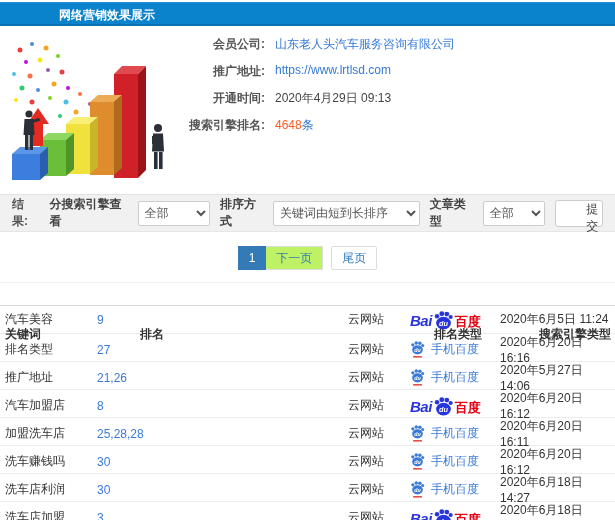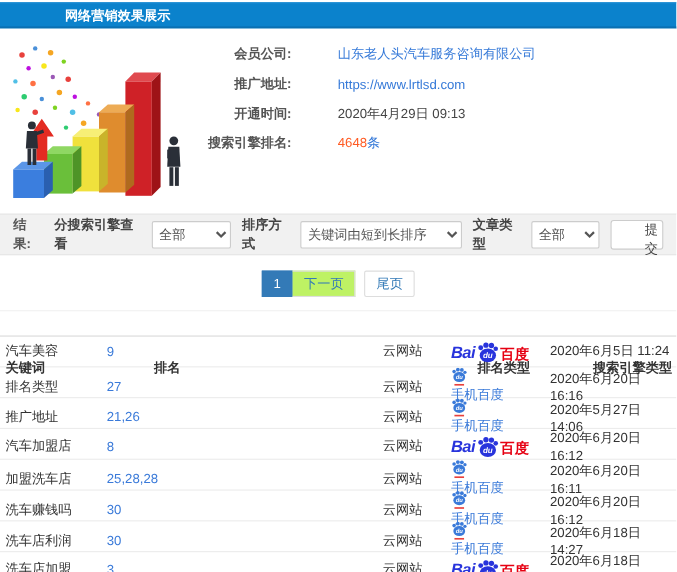--- a/index.html
+++ b/index.html
@@ -9,21 +9,21 @@
   
   .topbar { margin-top:2px; height:24px; background:#0b82cc;
     border-top:1px solid #2a93d6; border-bottom:2px solid #0a70b2;
     line-height:22px; padding-left:14px; }
   .topbar span { color:#fff; font-size:12px; font-weight:bold;padding-left:45px; }
 
   
   .info-section { position:relative; height:168px; background:#fff; }
   .illustration { position:absolute; left:2px; top:6px; }
   .info-rows { margin-left:183px; padding-top:10px; }
-  .info-row { display:flex; align-items:center; height:27px; font-size:12px;gap:32px; }
+  .info-row { display:flex; align-items:flex-start; height:27px; font-size:12px; }
   .info-label { width:82px; text-align:right; font-weight:bold; color:#555; flex:none; }
   .info-value { margin-left:10px; color:#444; }
   .info-link { margin-left:10px; color:#3579d8; text-decoration:none; cursor:pointer; }
   .val-orange { margin-left:10px; color:#ff5a22; }
   .val-suffix { color:#3579d8; }
 
   
   .filter-bar { height:38px; background:#f1f1f1; border-top:1px solid #e2e2e2;
     border-bottom:1px solid #e6e6e6; display:flex; align-items:center;
     padding:0 12px; font-size:12px; }
@@ -55,21 +55,21 @@
     border-bottom:1px solid #d9d9d9;gap:43px; }
   .trow { height:28px; border-bottom:1px solid #ececec; color:#333; }
   .rank-link { color:#3a7ad9; text-decoration:none; cursor:pointer; }
 
   
   .engine-cell { display:flex; align-items:center; }
   .baidu-pc { display:inline-flex; align-items:flex-end; font-weight:bold; line-height:1; }
   .bd-bai { color:#2834dc; font-size:15px; font-style:italic; letter-spacing:-0.5px; }
   .bd-red { color:#e60012; font-size:13px; margin-left:1px; }
   .baidu-pc svg { margin:0 0 -2px 1px; }
-  .baidu-mobile { display:inline-flex; color:#3a7ad9;flex-direction:column; }
+  .baidu-mobile { display:inline-flex; align-items:center; color:#3a7ad9; }
   .baidu-mobile svg { margin-right:6px; }
 </style>
 </head>
 <body>
 
 <div class="topbar">
   <span>网络营销效果展示</span>
 </div>
 
 <div class="info-section">

